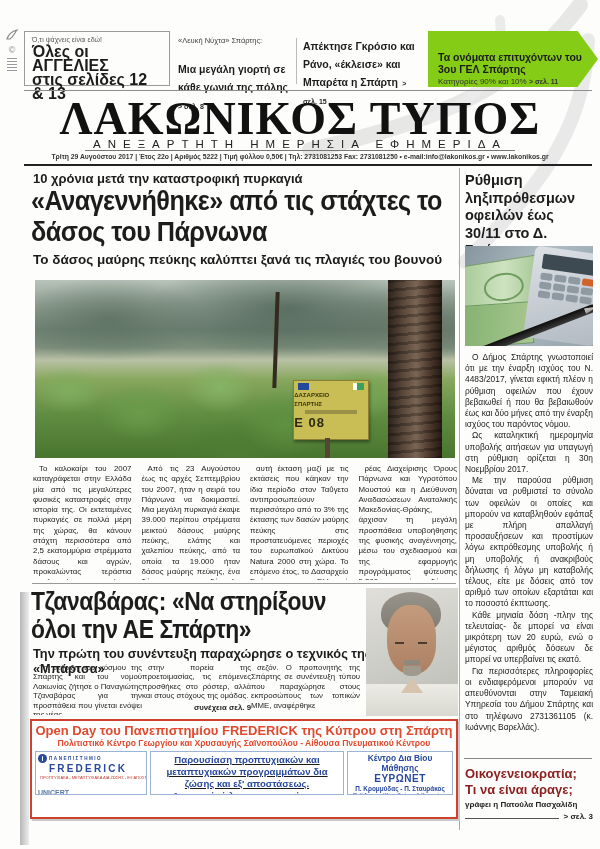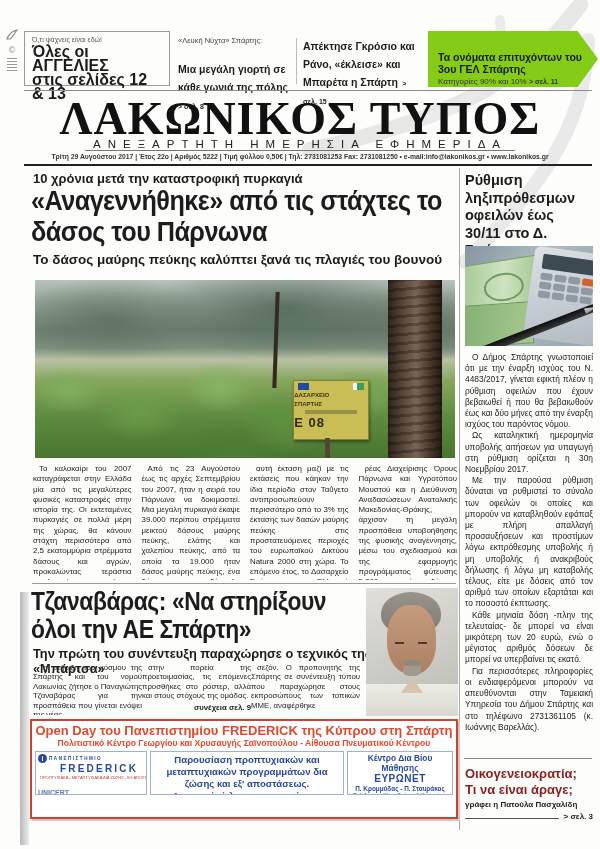--- a/index.html
+++ b/index.html
@@ -99,24 +99,24 @@
     box-shadow:2px 2px 0 #c9c9c9;text-align:center;z-index:2;}
   .b1{font-size:13px;font-weight:bold;color:#e14a2e;margin-top:2px;}
   .b2{font-size:12px;font-weight:bold;color:#e14a2e;}
   .b3{font-size:8.6px;font-weight:bold;color:#e14a2e;line-height:10px;}
   .boxrow{display:flex;gap:3px;margin:3px 3px 0;height:44px;}
   .bbox{border:1px solid #9db3d6;box-sizing:border-box;overflow:hidden;}
   .fredbox{width:112px;padding:2px 2px;text-align:left;}
   .fred-row{display:flex;align-items:center;gap:2px;}
   .fred-i{width:9px;height:9px;border-radius:50%;background:#27489c;color:#fff;font-size:7px;line-height:9px;text-align:center;font-weight:bold;}
   .fred-univ{font-size:4.6px;font-weight:bold;color:#27489c;letter-spacing:1.5px;}
-  .fred-name{font-size:10px;font-weight:bold;color:#27489c;letter-spacing:2.2px;margin-left:22px;}
+  .fred-name{font-size:10px;font-weight:bold;color:#27489c;letter-spacing:2.2px;margin-left:11px;}
   .fred-prog{font-size:4px;color:#c0392b;margin:1px 0 1px 2px;white-space:nowrap;}
   .fred-uni2{font-size:7px;font-weight:bold;color:#5a7ba6;}
-  .midbox{flex:1;padding:2px 8px;}
+  .midbox{flex:1;padding:2px 8px;text-decoration:underline;}
   .mid-t{font-size:9.6px;line-height:12px;font-weight:bold;color:#27489c;}
   .eurobox{width:106px;padding:2px 2px;}
   .eu-t1{font-size:8.4px;font-weight:bold;color:#27489c;line-height:9.5px;}
   .eu-name{font-size:10px;font-weight:bold;color:#27489c;letter-spacing:.5px;}
   .eu-t2{font-size:6.4px;font-weight:bold;color:#27489c;margin-top:1px;}
   .eu-t3{font-size:5.3px;color:#27489c;line-height:6.3px;}
   
   .sep-v{left:459px;top:168px;width:1px;height:662px;background:#aaa;}
   .sb-title{left:465px;top:172px;width:128px;font-size:14.5px;line-height:17.5px;font-weight:bold;}
   .photo-money{left:465px;top:246px;width:128px;height:100px;overflow:hidden;

